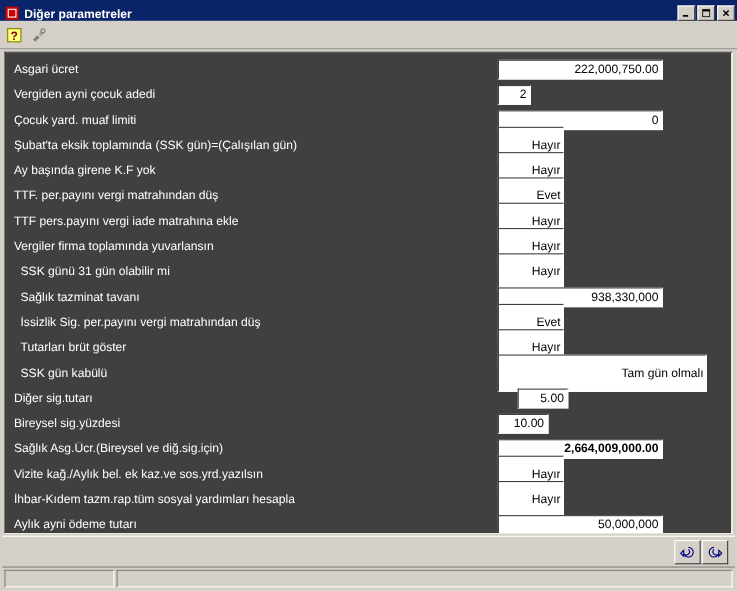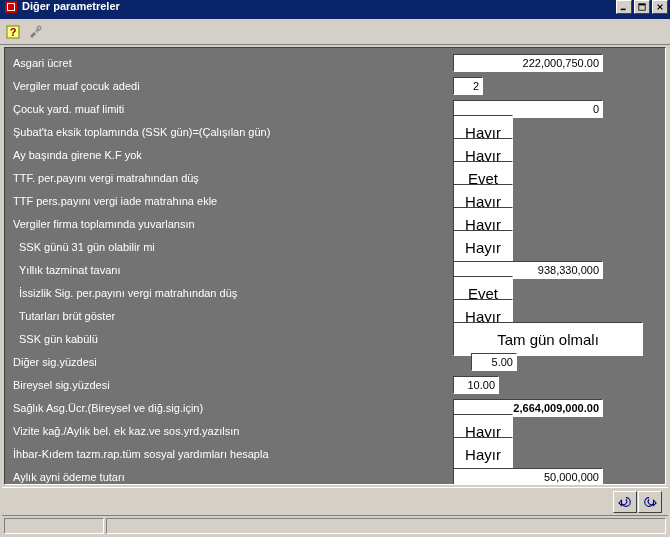--- a/index.html
+++ b/index.html
@@ -10,21 +10,21 @@
     background: #fff;
     width: 670px;
     height: 537px;
     overflow: hidden;
   }
   .titlebar {
     background: linear-gradient(#0a246a,#0a246a);
     color:#fff;
     height: 19px;
     display:flex;
-    align-items:flex-start;
+    align-items:flex-end;
     padding: 0 2px 0 4px;
     font-weight:bold;
   }
   .titlebar .appicon {
     width:14px; height:14px; margin-right:4px;
     display:inline-flex; align-items:center; justify-content:center;
   }
   .titlebar .title { flex:1; white-space:nowrap; overflow:hidden; }
   .titlebar .winbtns { display:flex; gap:2px; }
   .winbtn {
@@ -55,21 +55,21 @@
   }
   .content-wrap {
     border:2px solid #d4d0c8;
     border-top:none;
     height: calc(537px - 19px - 26px);
     background:#d4d0c8;
     display:flex;
     flex-direction:column;
   }
   .form-area {
-    background:#737373;
+    background:#404040;
     margin:2px;
     border:1px inset #808080;
     border-top:1px solid #404040;
     border-left:1px solid #404040;
     border-right:1px solid #fff;
     border-bottom:1px solid #fff;
     flex:1;
     overflow:auto;
     padding:4px 8px 4px 8px;
     color:#fff;
@@ -97,27 +97,27 @@
     background:#fff;
     color:#000;
     border:1px solid #404040;
     border-right-color:#fff;
     border-bottom-color:#fff;
     padding:1px 3px;
     outline:none;
   }
   .txt.right { text-align:right; }
   .sel {
-    font-family:inherit; font-size:15px;
+    font-family:inherit; font-size:11px;
     height:34px;
     background:#fff; color:#000;
     border:1px solid #404040;
     border-right-color:#fff; border-bottom-color:#fff;
     padding:1px 2px;
-    text-align:center;
+    text-align:right;
   }
   .bottom-bar {
     background:#d4d0c8;
     height:28px;
     border-top:1px solid #fff;
     display:flex;
     align-items:center;
     justify-content:flex-end;
     padding:2px 6px;
     gap:0;
@@ -202,21 +202,21 @@
   <div class="form-area">
 
     <div class="row">
       <div class="label">Asgari ücret</div>
       <div class="control">
           <input class="txt right" style="width: 150px; padding-left: 32px;" value="222,000,750.00">
         </div>
     </div>
 
     <div class="row">
-      <div class="label">Vergiler muaf çocuk adedi</div>
+      <div class="label">Vergiden ayni çocuk adedi</div>
       <div class="control">
           <input class="txt right" style="width: 30px;" value="2">
         </div>
     </div>
 
     <div class="row">
       <div class="label">Çocuk yard. muaf limiti</div>
       <div class="control">
           <input class="txt right" style="width: 150px;" value="0">
         </div>
@@ -258,21 +258,21 @@
     </div>
 
     <div class="row">
       <div class="label" style="padding-left:6px">SSK günü 31 gün olabilir mi</div>
       <div class="control">
           <input class="sel" style="width: 60px;" value="Hayır">
         </div>
     </div>
 
     <div class="row">
-      <div class="label" style="padding-left:6px">Yıllık tazminat tavanı</div>
+      <div class="label" style="padding-left:6px">Sağlık tazminat tavanı</div>
       <div class="control">
           <input class="txt right" style="width: 150px;" value="938,330,000">
         </div>
     </div>
 
     <div class="row">
       <div class="label" style="padding-left:6px">İssizlik Sig. per.payını vergi matrahından düş</div>
       <div class="control">
           <input class="sel" style="width: 60px;" value="Evet">
         </div>
@@ -286,21 +286,21 @@
     </div>
 
     <div class="row">
       <div class="label" style="padding-left:6px">SSK gün kabülü</div>
       <div class="control">
           <input class="sel" style="width: 190px;" value="Tam gün olmalı">
         </div>
     </div>
 
     <div class="row">
-      <div class="label">Diğer sig.yüzdesi</div>
+      <div class="label">Diğer sig.tutarı</div>
       <div class="control">
           <input class="txt right" style="width: 46px; margin-left: 18px;" value="5.00">
         </div>
     </div>
 
     <div class="row">
       <div class="label">Bireysel sig.yüzdesi</div>
       <div class="control">
           <input class="txt right" style="width: 46px;" value="10.00">
         </div>

